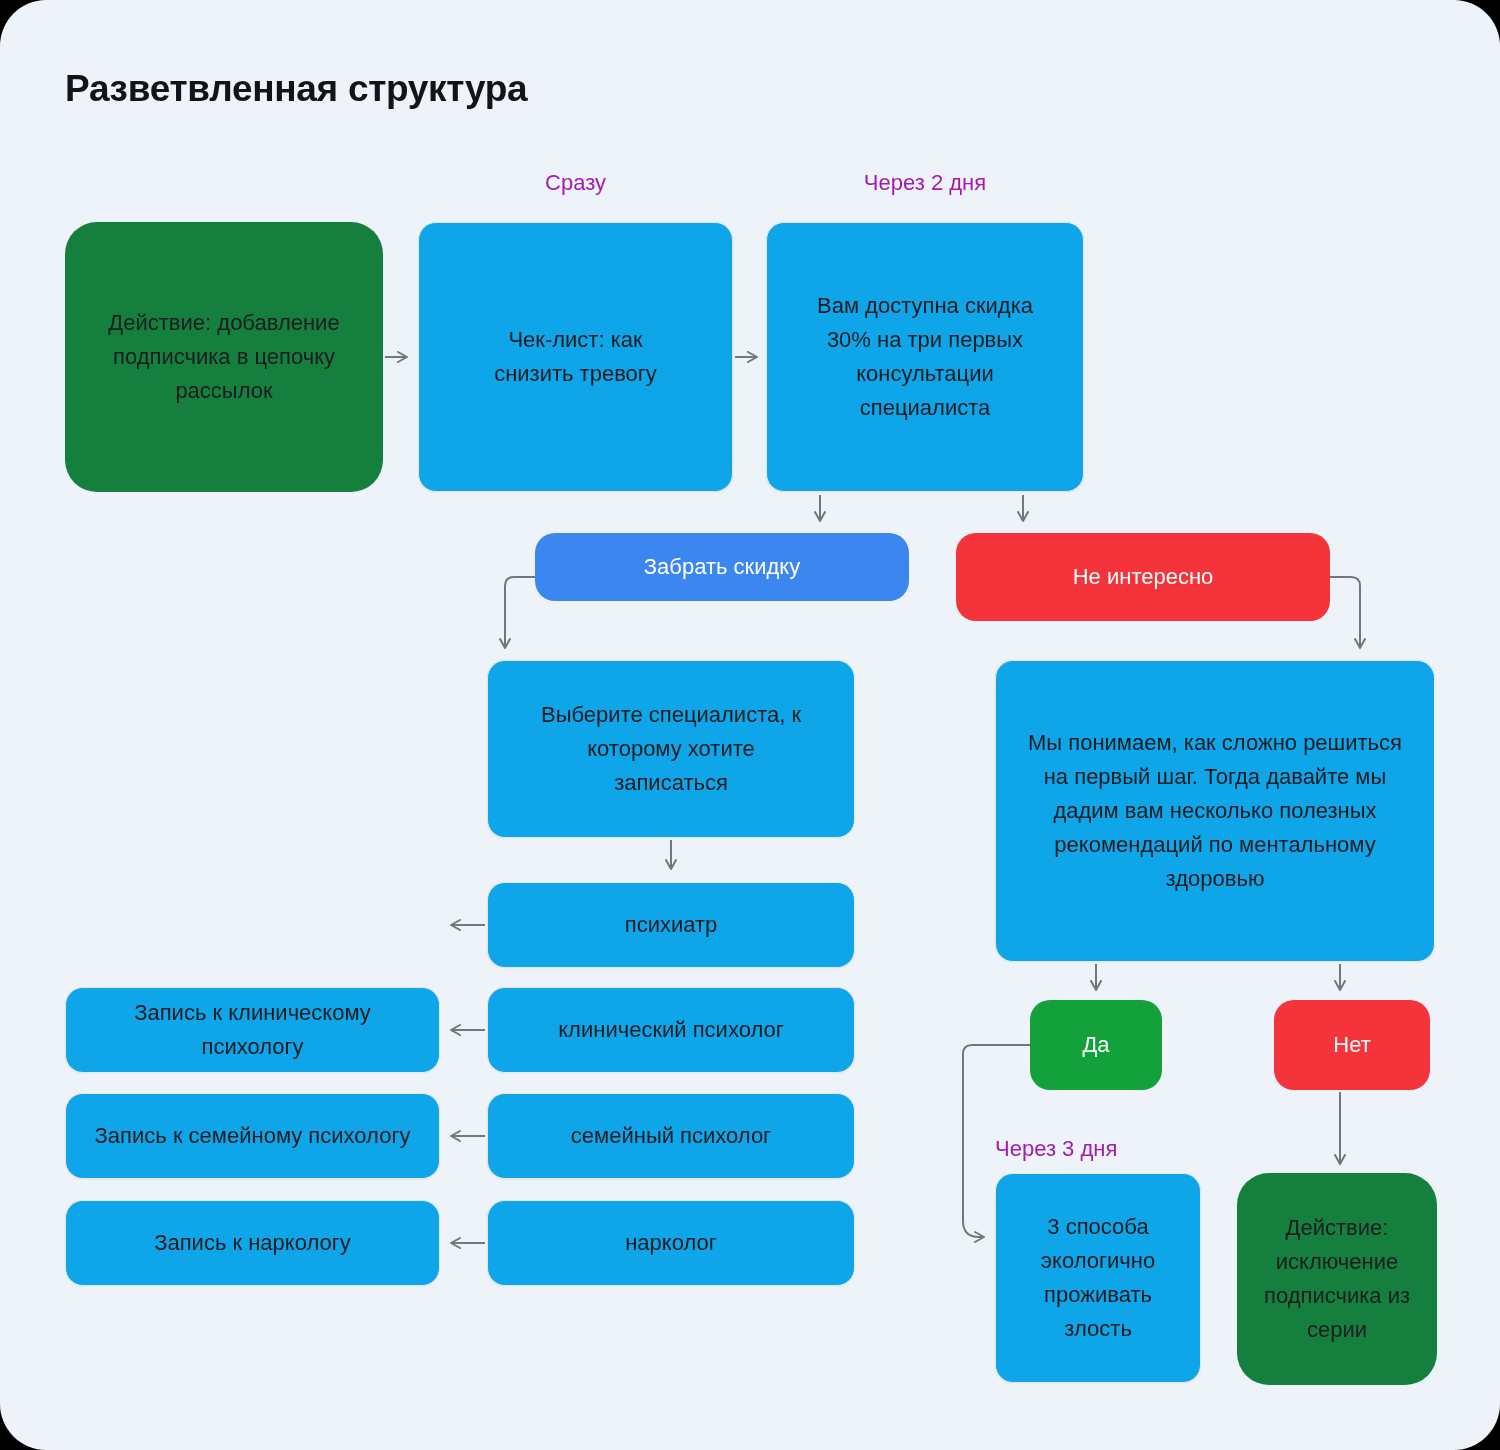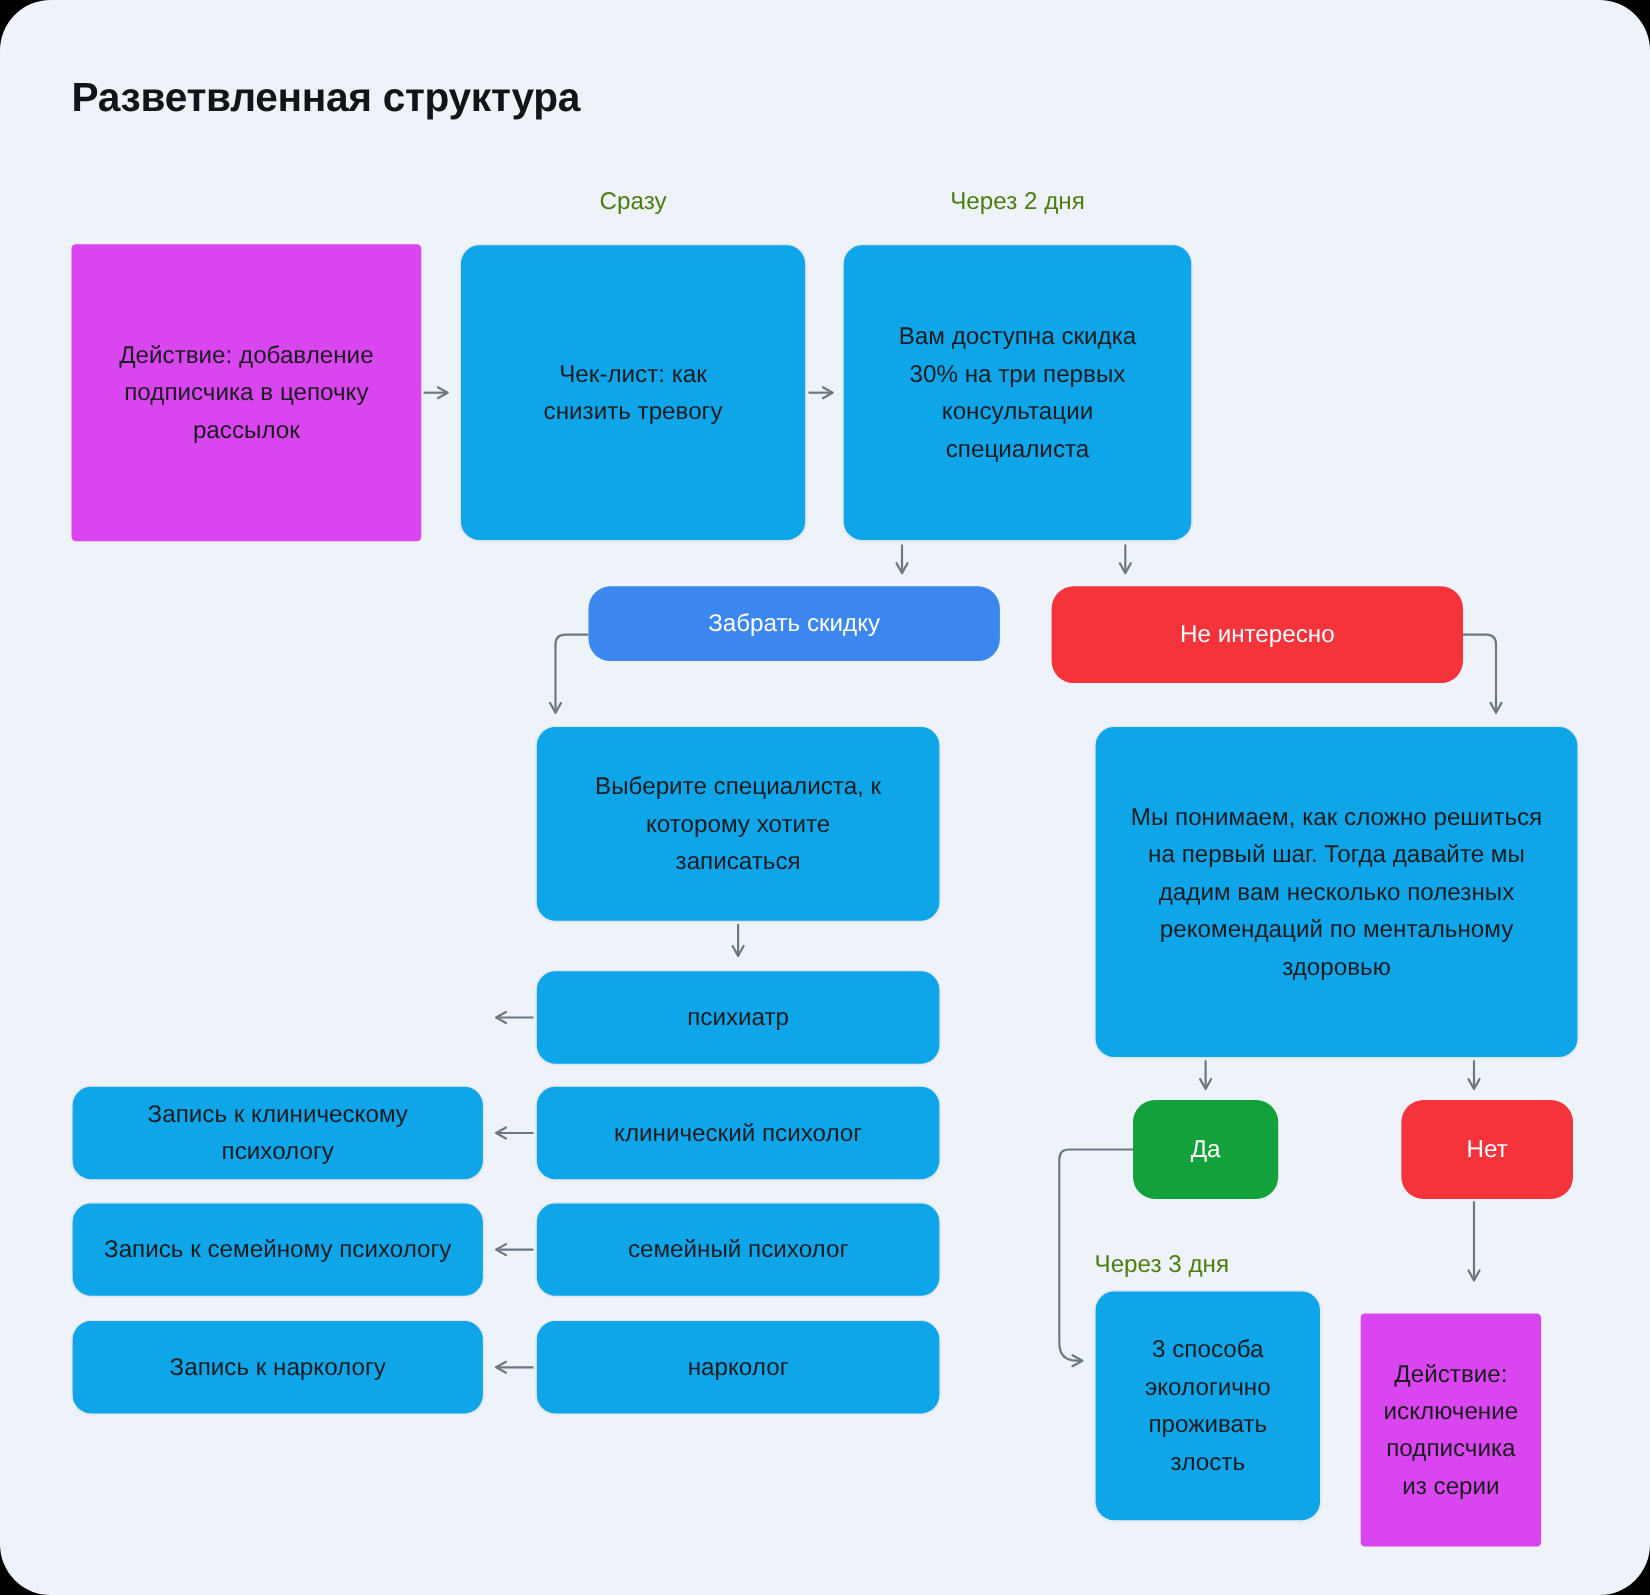--- a/index.html
+++ b/index.html
@@ -22,21 +22,21 @@
     position: absolute;
     left: 65px; top: 68px;
     font-size: 37px;
     font-weight: 700;
     color: #131417;
     letter-spacing: -0.3px;
   }
   .timing-label {
     position: absolute;
     font-size: 22px;
-    color: #4d7c0f;
+    color: #a21caf;
     white-space: nowrap;
   }
   .lbl-immediately { left: 418px; top: 170px; width: 315px; text-align: center; }
   .lbl-two-days   { left: 766px; top: 170px; width: 318px; text-align: center; }
   .lbl-three-days { left: 995px; top: 1136px; }
   .node {
     position: absolute;
     display: flex;
     align-items: center;
     justify-content: center;
@@ -45,23 +45,23 @@
     line-height: 34px;
     color: #1B1C20;
   }
   .card {
     background: #0ea5e9;
     border: 1.5px solid #E3E7EC;
     border-radius: 18px;
     box-shadow: 0 1px 2px rgba(20,40,80,0.03);
   }
   .card-blue {
-    background: #d946ef;
+    background: #15803d;
     border: none;
-    border-radius: 4px;
+    border-radius: 32px;
   }
   .pill {
     border: none;
     border-radius: 20px;
     color: #FFFFFF;
     cursor: pointer;
     font-family: "Liberation Sans", "DejaVu Sans", sans-serif;
     font-size: 22px;
   }
   .pill-blue  { background: #3B86EF; }
@@ -78,21 +78,21 @@
   .n-understand   { left: 995px; top: 660px;  width: 440px; height: 302px; padding: 0 18px; }
   .col-result     { left: 65px;  width: 375px; height: 86px; padding: 0 28px; }
   .col-option     { left: 487px; width: 368px; height: 86px; padding: 0 28px; }
   .row-0 { top: 882px; }
   .row-1 { top: 987px; }
   .row-2 { top: 1093px; }
   .row-3 { top: 1200px; }
   .n-yes          { left: 1030px; top: 1000px; width: 132px; height: 90px; }
   .n-no           { left: 1274px; top: 1000px; width: 156px; height: 90px; }
   .n-ways         { left: 995px;  top: 1173px; width: 206px; height: 210px; padding: 0 24px; }
-  .n-unsubscribe  { left: 1237px; top: 1173px; width: 164px; height: 212px; padding: 0 20px; margin-top: 21px; }
+  .n-unsubscribe  { left: 1237px; top: 1173px; width: 200px; height: 212px; padding: 0 20px; }
 
   .connectors {
     position: absolute;
     left: 0; top: 0;
     pointer-events: none;
   }
 </style>
 </head>
 <body>
 

